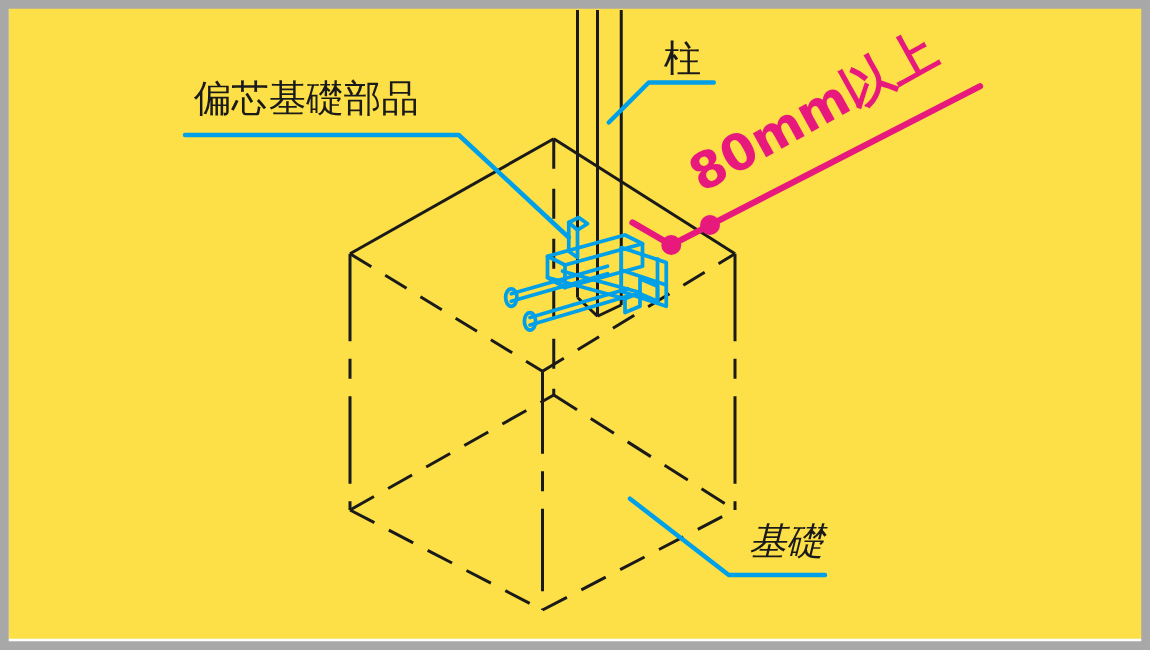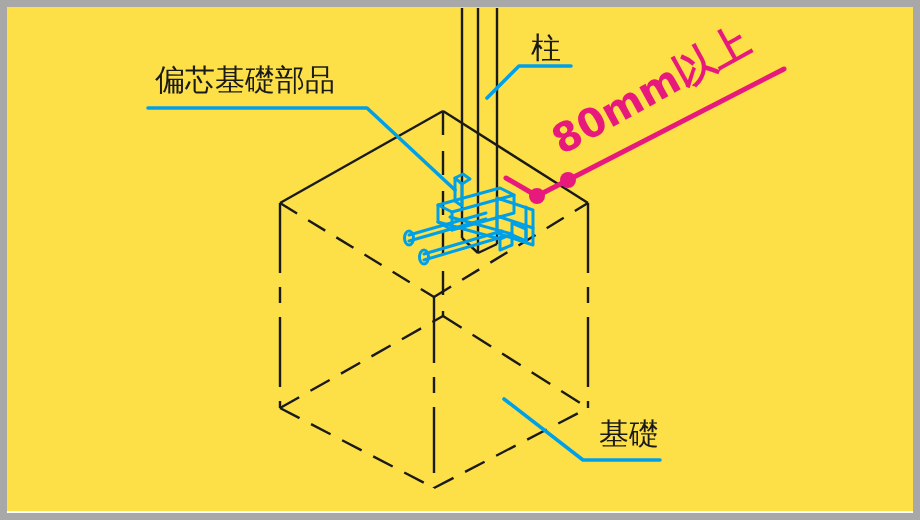--- a/index.html
+++ b/index.html
@@ -45,21 +45,21 @@
   .lbl {
     position: absolute;
     color: #1a1a1a;
     font-size: 30px;
     line-height: 1;
     white-space: nowrap;
     font-family: "DejaVu Sans", "Liberation Sans", sans-serif;
   }
   #lbl-part  { left: 148px; top: 60px; }
   #lbl-col   { left: 524px; top: 28px; }
-  #lbl-found { left: 592px; top: 414px; }
+  #lbl-found { left: 592px; top: 414px; font-style: italic; }
 
   #lbl-dim {
     position: absolute;
     left: 548px;
     top: 118px;
     color: #e8197d;
     font-size: 40px;
     font-weight: bold;
     line-height: 1;
     white-space: nowrap;

